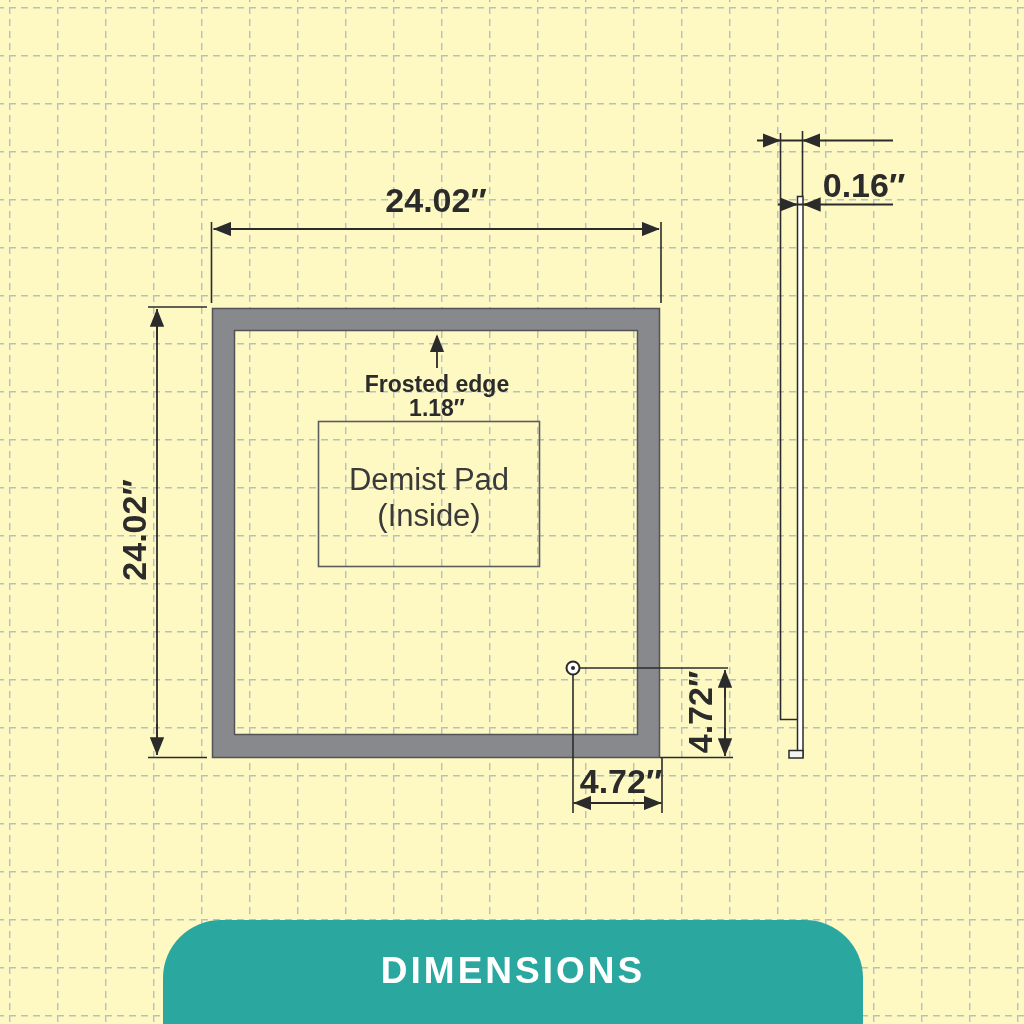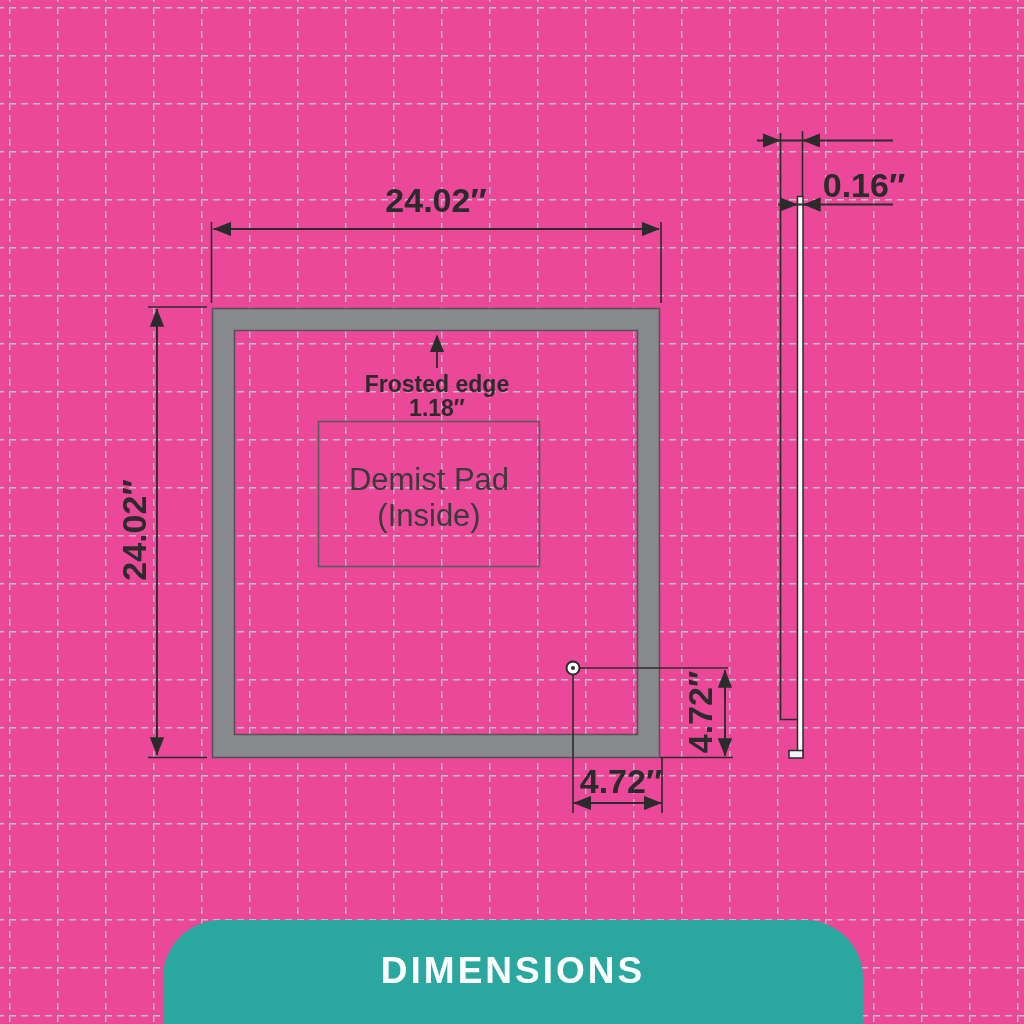--- a/index.html
+++ b/index.html
@@ -1,18 +1,18 @@
 <!DOCTYPE html>
 <html><head>
 <meta charset="utf-8">
 <style>
   html,body{margin:0;padding:0;background:#e9eaea;}
   .stage{
     position:relative;width:1024px;height:1024px;margin:0 auto;
-    background:#ec4899;overflow:hidden;
+    background:#fef9c3;overflow:hidden;
     font-family:"Liberation Sans","DejaVu Sans",sans-serif;
     text-decoration:underline;
   }
   svg{display:block;}
   text{font-family:"Liberation Sans","DejaVu Sans",sans-serif;fill:#2b2b2b;}
   .dim-label{font-size:34px;font-weight:bold;}
   .dim-label-small{font-size:23px;font-weight:bold;}
   .note-label{font-size:31px;font-weight:normal;fill:#3a3a3a;}
   .banner-label{font-size:37px;font-weight:bold;fill:#ffffff;letter-spacing:3px;}
   .dline{stroke:#2b2b2b;stroke-width:1.8;fill:none;}

